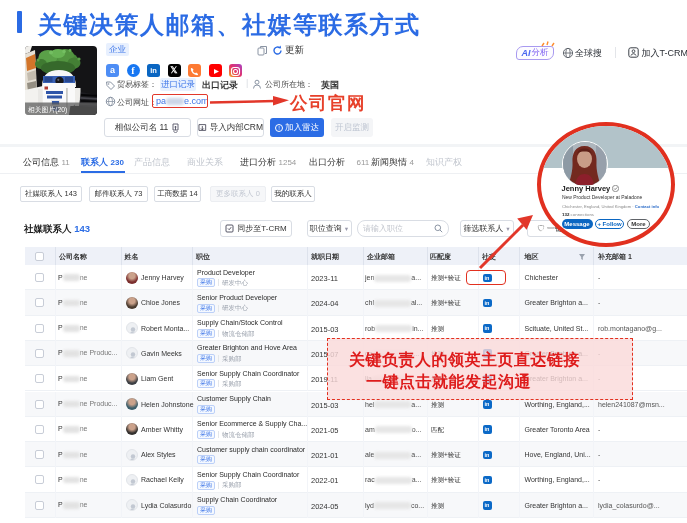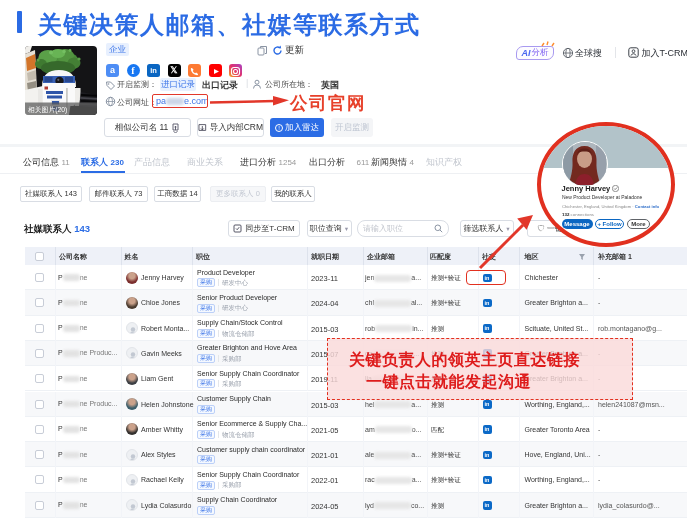--- a/index.html
+++ b/index.html
@@ -85,21 +85,21 @@
         <polygon points="5,4 10,6.5 5,9" fill="#fff"></polygon>
       </svg></div>
 <div class="abs" style="left:229px;top:64px;width:13px;height:13px;border-radius:3px;background:linear-gradient(45deg,#f5a623 0%,#e1306c 50%,#a845c4 100%);"><svg width="13" height="13">
         <rect x="2.5" y="2.5" width="8" height="8" rx="2.5" fill="none" stroke="#fff" stroke-width="1.1"></rect>
         <circle cx="6.5" cy="6.5" r="2" fill="none" stroke="#fff" stroke-width="1.1"></circle>
       </svg></div>
 <svg class="abs" style="left:105px;top:80px;" width="11" height="11" viewBox="0 0 11 11">
       <path d="M1.5 2 h4 l4 4 -3.5 3.5 -4-4 z" fill="none" stroke="#8a94a3" stroke-width="1"></path>
       <circle cx="3.6" cy="4" r="0.8" fill="#8a94a3"></circle>
     </svg>
-<div class="abs" style="left:117px;top:79px;font-size:8px;color:#4a4a4a;">开启监测：</div>
+<div class="abs" style="left:117px;top:79px;font-size:8px;color:#4a4a4a;">贸易标签：</div>
 <div class="abs" style="left:160px;top:78px;width:36px;height:13px;background:#e8f1fe;color:#3b74e8;font-size:8.5px;text-align:center;line-height:13px;border-radius:2px;">进口记录</div>
 <div class="abs" style="left:202px;top:79px;font-size:9px;color:#333;font-weight:bold;">出口记录</div>
 <div class="abs" style="left:246px;top:78px;font-size:9px;color:#d8dce2;">|</div>
 <svg class="abs" style="left:252px;top:79px;" width="10" height="11" viewBox="0 0 10 11">
       <circle cx="5" cy="3.2" r="2" fill="none" stroke="#8a94a3" stroke-width="1"></circle>
       <path d="M1.5 9.5 a3.5 3.5 0 0 1 7 0" fill="none" stroke="#8a94a3" stroke-width="1"></path>
     </svg>
 <div class="abs" style="left:265px;top:79px;font-size:8px;color:#4a4a4a;">公司所在地：</div>
 <div class="abs" style="left:321px;top:79px;font-size:9px;color:#333;font-weight:bold;">英国</div>
 <svg class="abs" style="left:105px;top:96px;" width="11" height="11" viewBox="0 0 11 11">
@@ -148,21 +148,21 @@
 <div class="abs" style="left:309px;top:156px;font-size:9px;color:#333;white-space:nowrap;">出口分析 <span style="font-size:8px;color:#999;margin-left:9px;">611</span></div>
 <div class="abs" style="left:371px;top:156px;font-size:9px;color:#333;white-space:nowrap;">新闻舆情 <span style="font-size:8px;color:#999;">4</span></div>
 <div class="abs" style="left:426px;top:156px;font-size:9px;color:#c0c5cd;white-space:nowrap;">知识产权</div>
 <div class="abs" style="left:81px;top:170.5px;width:44px;height:2px;background:#2b6ce5;"></div>
 <div class="abs" style="left:20px;top:186px;width:62px;height:16px;border:1px solid #d9dde4;border-radius:2px;color:#333;font-size:7.5px;text-align:center;line-height:14px;background:#fff;white-space:nowrap;">社媒联系人 143</div>
 <div class="abs" style="left:89px;top:186px;width:59px;height:16px;border:1px solid #d9dde4;border-radius:2px;color:#333;font-size:7.5px;text-align:center;line-height:14px;background:#fff;white-space:nowrap;">邮件联系人 73</div>
 <div class="abs" style="left:154px;top:186px;width:47px;height:16px;border:1px solid #d9dde4;border-radius:2px;color:#333;font-size:7.5px;text-align:center;line-height:14px;background:#fff;white-space:nowrap;">工商数据 14</div>
 <div class="abs" style="left:210px;top:186px;width:56px;height:16px;background:#f6f7f9;border:1px solid #eceef2;border-radius:2px;color:#c3c8d2;font-size:7.5px;text-align:center;line-height:14px;white-space:nowrap;">更多联系人 0</div>
 <div class="abs" style="left:271px;top:186px;width:44px;height:16px;border:1px solid #d9dde4;border-radius:2px;color:#333;font-size:7.5px;text-align:center;line-height:14px;background:#fff;white-space:nowrap;">我的联系人</div>
 <div class="abs" style="left:24px;top:223px;font-size:9.5px;font-weight:bold;color:#1a1a1a;white-space:nowrap;">社媒联系人 <span style="color:#2b6ce5;">143</span></div>
-<div class="abs btn" style="left:228px;top:220px;width:72px;height:17px;font-size:8px;gap:3px;"><svg width="9" height="9" viewBox="0 0 9 9">
+<div class="abs btn" style="left:220px;top:220px;width:72px;height:17px;font-size:8px;gap:3px;"><svg width="9" height="9" viewBox="0 0 9 9">
         <rect x="1" y="1" width="7" height="7" rx="1" fill="none" stroke="#445" stroke-width="0.9"></rect>
         <path d="M3 4.5 l1.2 1.2 2-2.5" fill="none" stroke="#445" stroke-width="0.9"></path>
       </svg>同步至T-CRM</div>
 <div class="abs btn" style="left:307px;top:220px;width:45px;height:17px;font-size:8px;gap:2px;padding:0 2px;">职位查询 <span style="color:#99a;font-size:5.5px;">▼</span></div>
 <div class="abs" style="left:357px;top:220px;width:92px;height:17px;border:1px solid #d9dde4;border-radius:8px;background:#fff;display:flex;align-items:center;padding:0 5px;">
       <span style="color:#c0c4cc;font-size:8px;flex:1;">请输入职位</span>
       <svg width="9" height="9" viewBox="0 0 9 9">
         <circle cx="3.8" cy="3.8" r="2.8" fill="none" stroke="#8a94a3" stroke-width="1"></circle>
         <line x1="6" y1="6" x2="8.2" y2="8.2" stroke="#8a94a3" stroke-width="1"></line>
       </svg>

